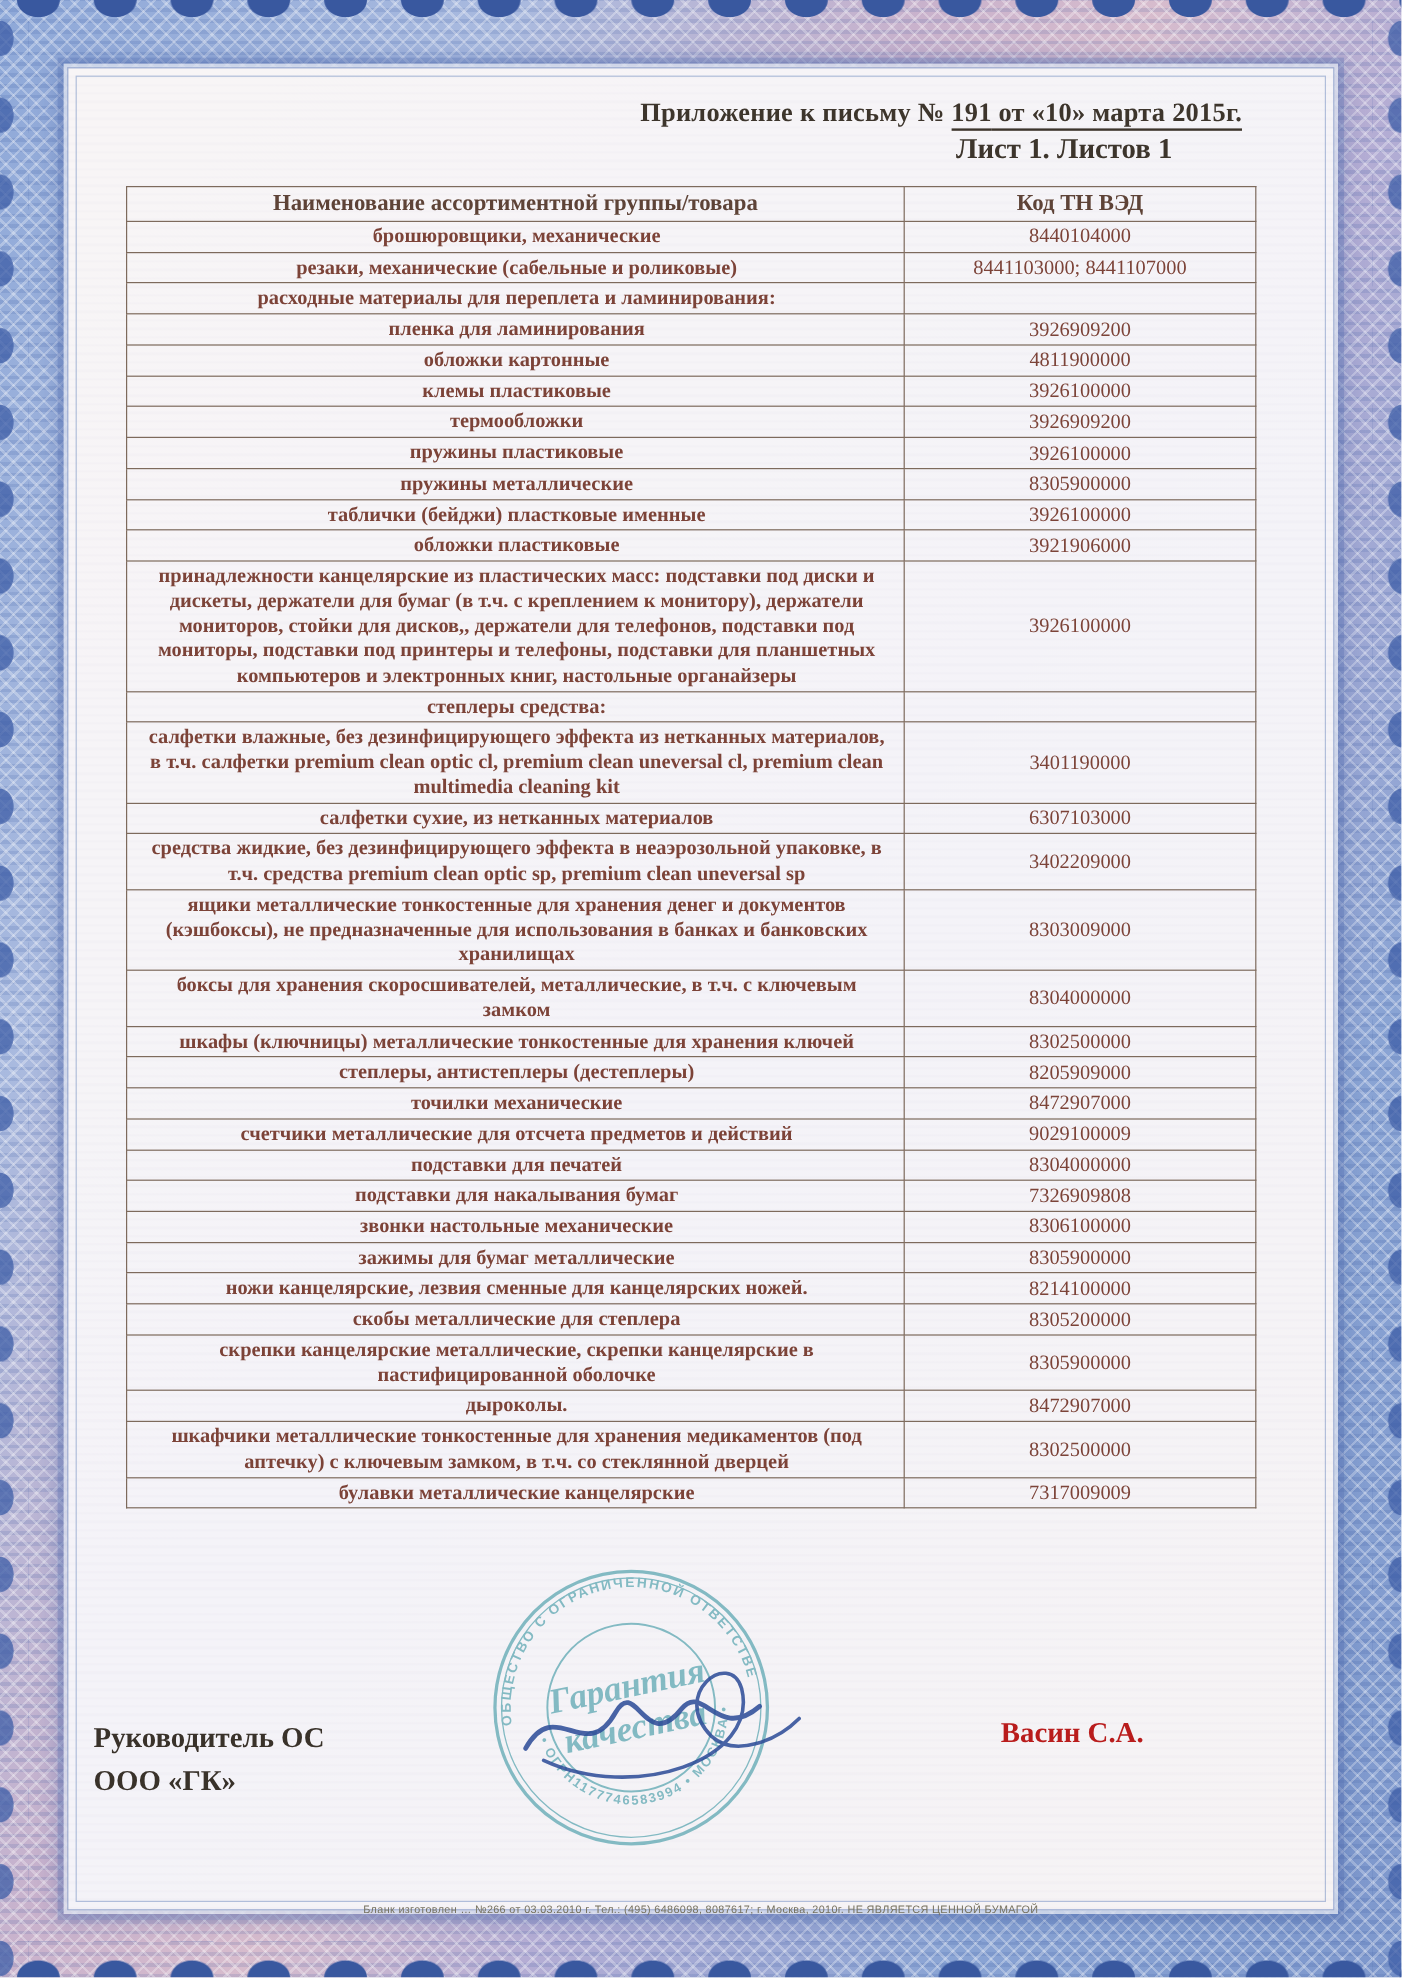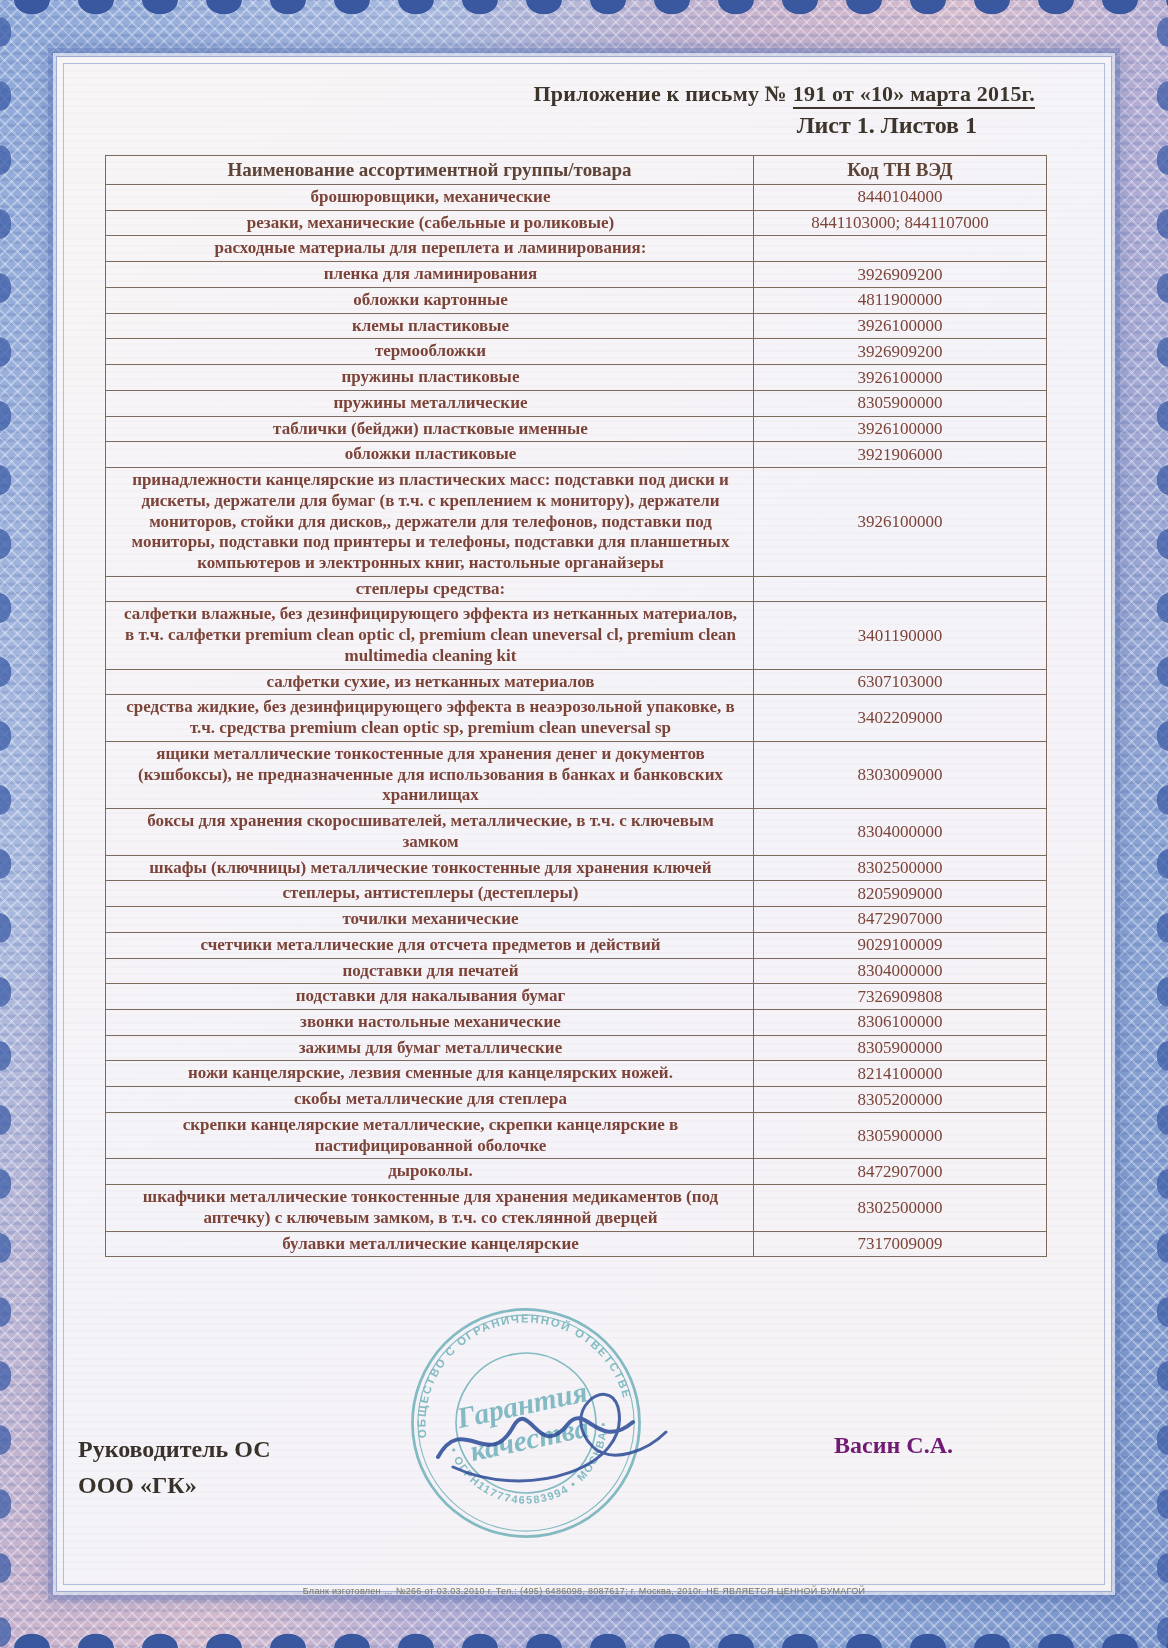--- a/index.html
+++ b/index.html
@@ -73,21 +73,21 @@
     text-align:center;vertical-align:middle;padding:2px 4px;
   }
 
   
   .footer-left{
     position:absolute;left:78px;top:1384px;
     font-size:24px;font-weight:bold;color:#39322a;line-height:1.5;margin-top:47px;
   }
   .footer-right{
     position:absolute;right:215px;top:1432px;
-    font-size:24px;font-weight:bold;color:#701a75;
+    font-size:24px;font-weight:bold;color:#b91c1c;
   }
   .stamp-wrap{
     position:absolute;left:395px;top:1292px;width:262px;height:262px;
     transform:rotate(-12deg);opacity:.62;
   }
   .signature-wrap{
     position:absolute;left:418px;top:1352px;width:270px;height:150px;opacity:.85;
   }
   .fine-print{
     position:absolute;left:0;right:0;bottom:52px;text-align:center;

